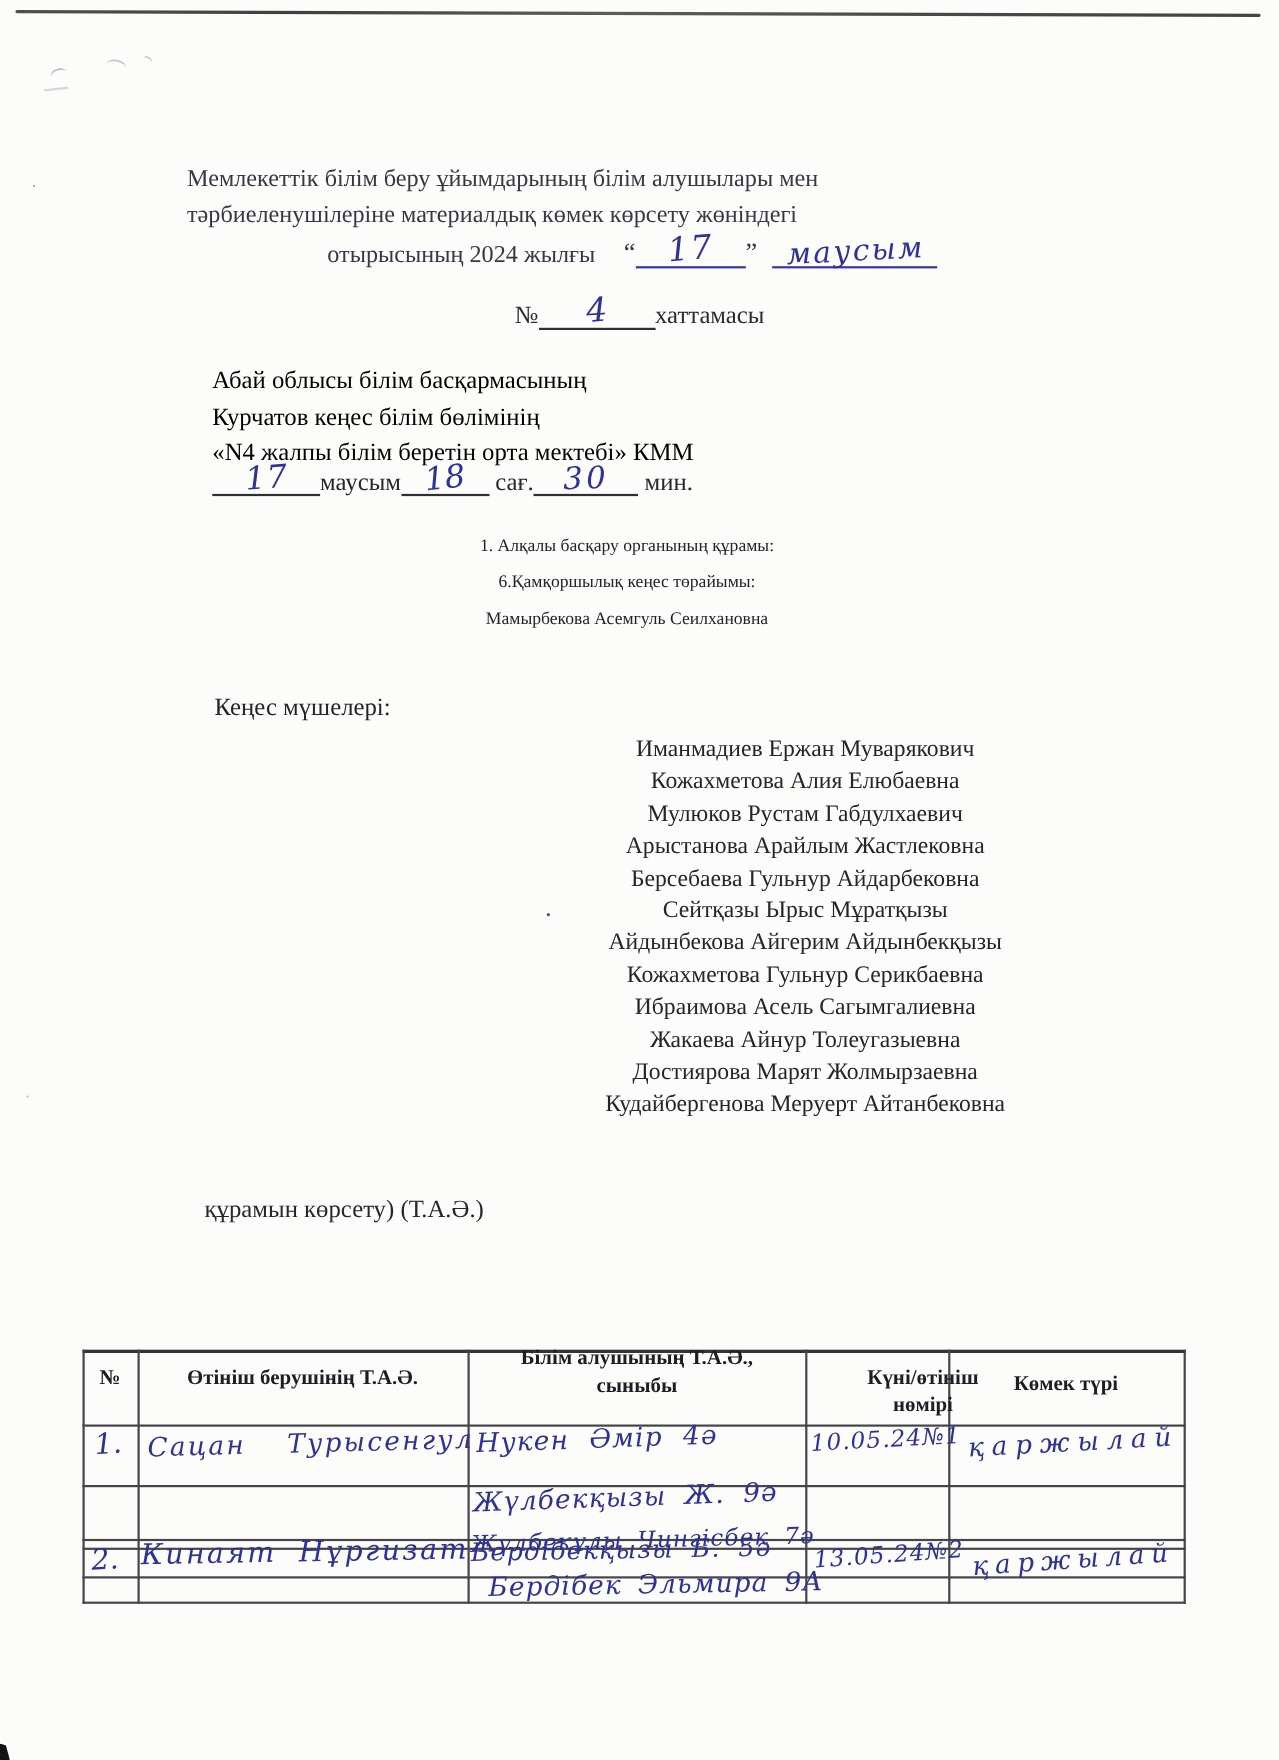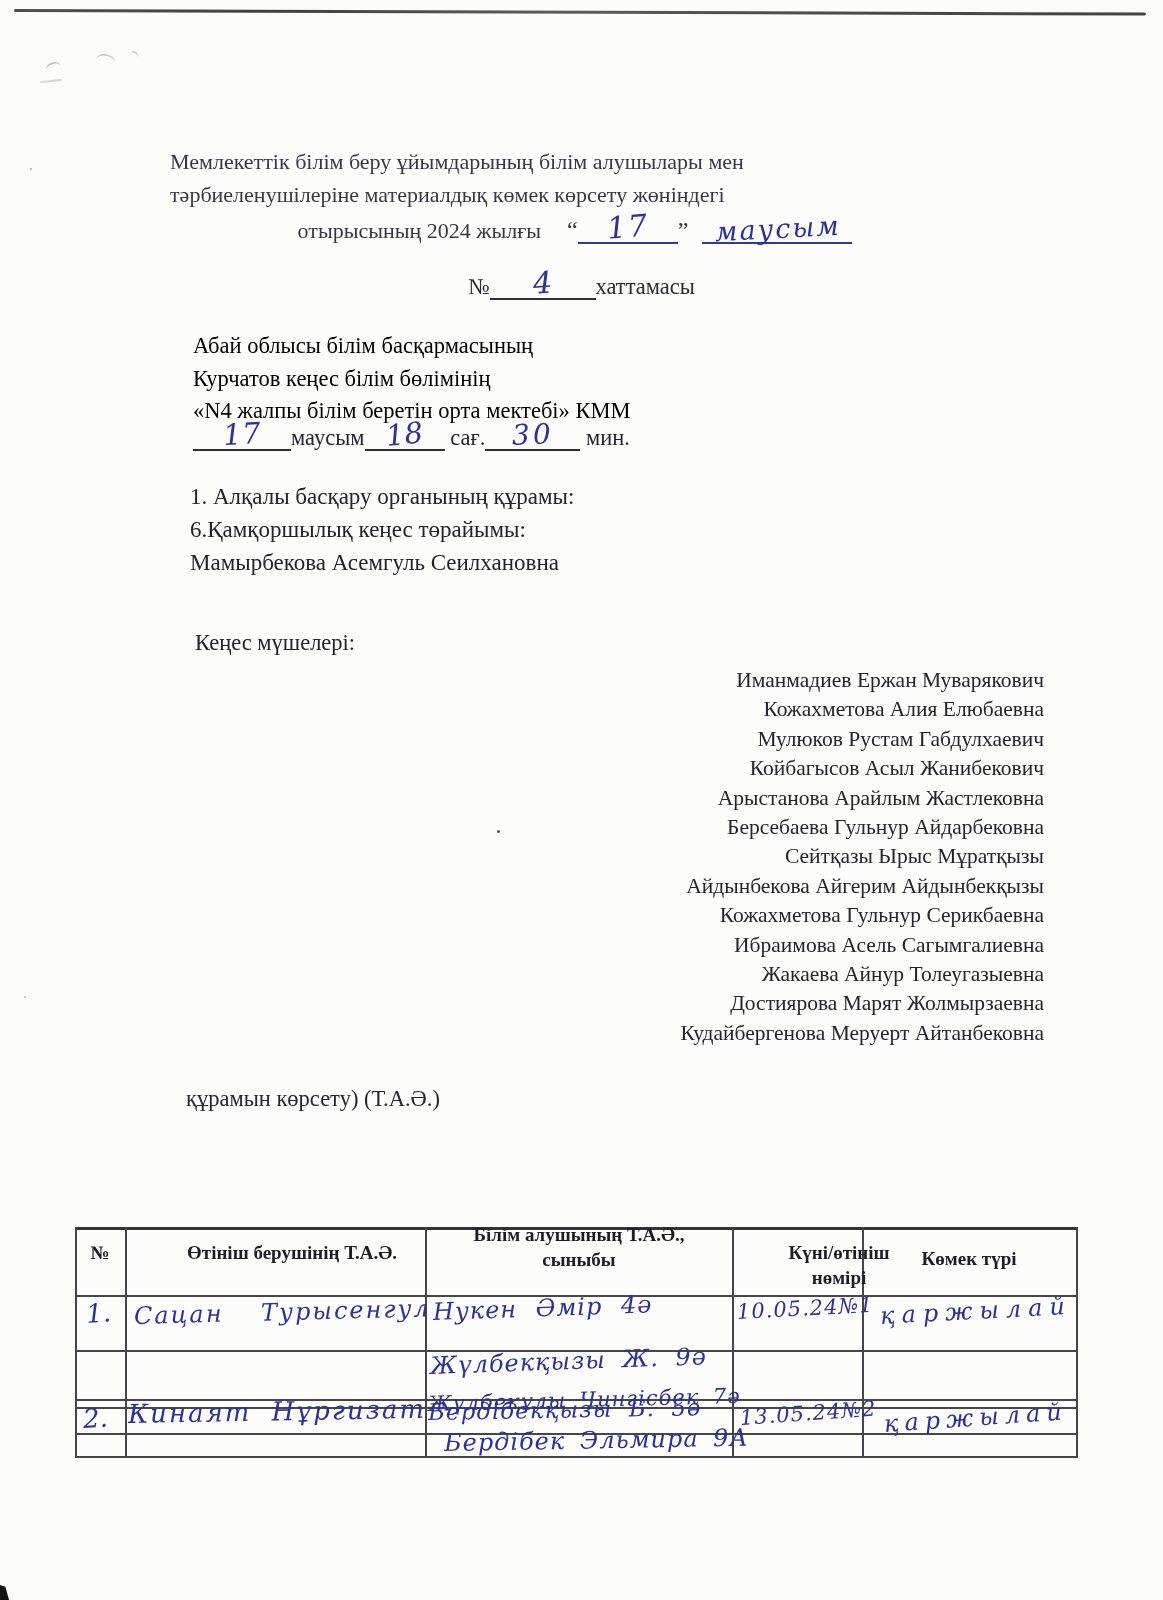--- a/index.html
+++ b/index.html
@@ -47,28 +47,28 @@
     position:absolute;left:193px;top:330px;width:700px;
     font-size:22.5px;line-height:32.5px;color:#000000;
   }
   .date-line{
     position:absolute;left:193px;top:420px;width:760px;
     display:flex;align-items:flex-end;
     font-size:22.5px;color:#26262e;white-space:pre;
   }
   .section-block{
     position:absolute;left:190px;top:480px;width:760px;
-    font-size:23px;line-height:33px;color:#232329;
+    font-size:16px;line-height:33px;color:#232329;text-align:center;
   }
   .members-label{
     position:absolute;left:195px;top:630px;font-size:22.5px;color:#232329;
   }
   .members-list{
     position:absolute;left:420px;top:666px;width:624px;
-    text-align:right;font-size:21.5px;line-height:29.4px;color:#24242b;
+    text-align:center;font-size:21.5px;line-height:29.4px;color:#24242b;
   }
   .note-line{
     position:absolute;left:186px;top:1086px;font-size:22.5px;color:#26262e;
   }
   
   .ul{
     display:inline-block;text-align:center;
     border-bottom:2.5px solid #2e2e35;
     line-height:1;vertical-align:baseline;
   }
@@ -145,21 +145,20 @@
     <div>6.Қамқоршылық кеңес төрайымы:</div>
     <div>Мамырбекова Асемгуль Сеилхановна</div>
   </div>
 
   <div class="members-label">Кеңес мүшелері:</div>
 
   <div class="members-list">
     <div>Иманмадиев Ержан Муварякович</div>
     <div>Кожахметова Алия Елюбаевна</div>
     <div>Мулюков Рустам Габдулхаевич</div>
-    <div>Койбагысов Асыл Жанибекович</div>
     <div>Арыстанова Арайлым Жастлековна</div>
     <div>Берсебаева Гульнур Айдарбековна</div>
     <div>Сейтқазы Ырыс Мұратқызы</div>
     <div>Айдынбекова Айгерим Айдынбекқызы</div>
     <div>Кожахметова Гульнур Серикбаевна</div>
     <div>Ибраимова Асель Сагымгалиевна</div>
     <div>Жакаева Айнур Толеугазыевна</div>
     <div>Достиярова Марят Жолмырзаевна</div>
     <div>Кудайбергенова Меруерт Айтанбековна</div>
   </div>
@@ -174,21 +173,21 @@
   <div class="hline" style="top:1433px;"></div>
   <div class="hline" style="top:1456px;"></div>
   <div class="vline" style="left:75px;"></div>
   <div class="vline" style="left:125px;"></div>
   <div class="vline" style="left:425px;"></div>
   <div class="vline" style="left:732px;"></div>
   <div class="vline" style="left:862px;"></div>
   <div class="vline" style="left:1076px;"></div>
 
   <div class="th" style="left:75px;top:1240px;width:50px;">№</div>
-  <div class="th" style="left:125px;top:1240px;width:300px;padding-left:17px;">Өтініш берушінің Т.А.Ә.</div>
+  <div class="th" style="left:125px;top:1240px;width:300px;">Өтініш берушінің Т.А.Ә.</div>
   <div class="th" style="left:455px;top:1222px;width:248px;">Білім алушының Т.А.Ә., сыныбы</div>
   <div class="th" style="left:779px;top:1240px;width:120px;">Күні/өтініш нөмірі</div>
   <div class="th" style="left:862px;top:1246px;width:214px;">Көмек түрі</div>
 
   <span class="hw hw-abs" style="left:86px;top:1299px;font-size:26px;transform:rotate(-4deg);">1.</span>
   <span class="hw hw-abs" style="left:134px;top:1302px;font-size:24px;word-spacing:28px;letter-spacing:2px;transform:rotate(-1.5deg);">Сацан Турысенгул</span>
   <span class="hw hw-abs" style="left:433px;top:1298px;font-size:24px;word-spacing:10px;letter-spacing:1px;transform:rotate(-2deg);">Нукен Әмір  4ә</span>
   <span class="hw hw-abs" style="left:430px;top:1352px;font-size:24px;word-spacing:8px;letter-spacing:1px;transform:rotate(-2deg);">Жүлбекқызы Ж.  9ә</span>
   <span class="hw hw-abs" style="left:428px;top:1392px;font-size:21px;word-spacing:6px;letter-spacing:1px;transform:rotate(-1.5deg);">Жүлбекұлы Чингісбек 7ә</span>
   <span class="hw hw-abs" style="left:737px;top:1300px;font-size:21px;letter-spacing:1px;transform:rotate(-3deg);">10.05.24№1</span>

